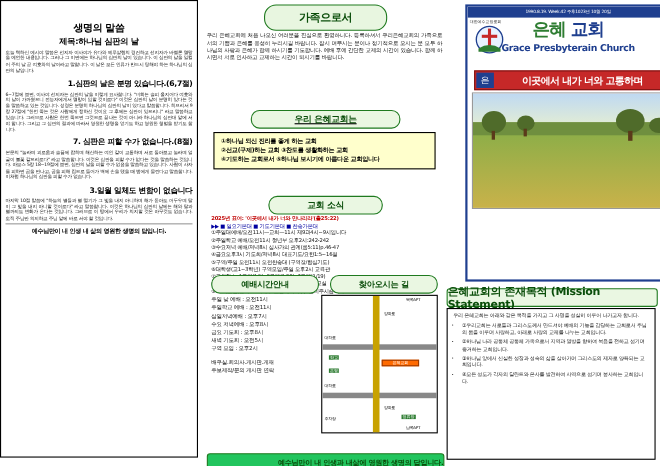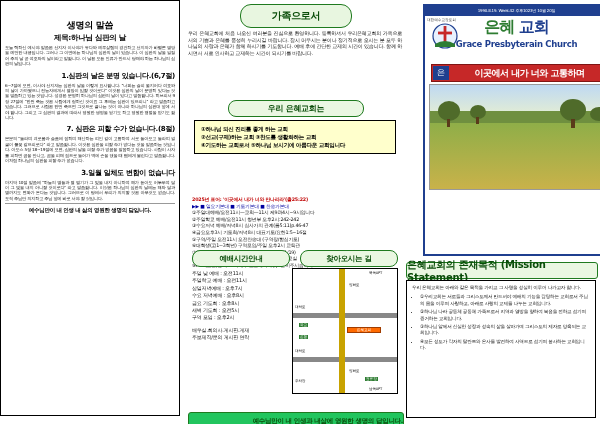--- a/index.html
+++ b/index.html
@@ -17,21 +17,21 @@
   .l-foot{font-size:5.5px;font-weight:bold;text-align:center;letter-spacing:-0.3px;margin-top:3px;}
 
   
   .mid{position:absolute;left:188px;top:4px;width:214px;height:416px;}
 
   .welcome{position:absolute;left:52px;top:0px;width:110px;height:22px;border:1.6px solid #1f7a1f;border-radius:11px;background:#e8f6e0;display:flex;align-items:center;justify-content:center;}
   .welcome span{font-size:10px;font-weight:bold;color:#0a4d0a;letter-spacing:-0.3px;}
 
   .greet{position:absolute;left:0;top:26px;width:214px;font-size:5px;line-height:6.6px;letter-spacing:-0.2px;text-align:justify;color:#111;}
 
-  .hdr-green{position:absolute;left:40px;top:96px;width:134px;height:15px;border:1.4px solid #1f7a1f;border-radius:8px;background:#eaf7e2;display:flex;align-items:center;justify-content:center;}
+  .hdr-green{position:absolute;left:40px;top:96px;width:134px;height:15px;border:1.4px solid #1f7a1f;border-radius:8px;background:#eaf7e2;display:flex;align-items:center;justify-content:center;text-decoration:underline;}
   .hdr-green span{font-size:8px;font-weight:bold;color:#0a4d0a;letter-spacing:-0.3px;}
 
   .purpose{position:absolute;left:6px;top:116px;width:202px;border:1px solid #000;background:#ffffcc;box-sizing:border-box;padding:4px 6px;}
   .purpose div{font-size:5.6px;line-height:8px;font-weight:bold;letter-spacing:-0.3px;color:#000;}
 
   .hdr-news{position:absolute;left:56px;top:174px;width:102px;height:15px;border:1.4px solid #1f7a1f;border-radius:8px;background:#eaf7e2;display:flex;align-items:center;justify-content:center;}
   .hdr-news span{font-size:8px;font-weight:bold;color:#0a4d0a;letter-spacing:-0.3px;}
 
   .news{position:absolute;left:4px;top:193px;width:206px;font-size:4.8px;line-height:6.6px;letter-spacing:-0.2px;color:#111;}
   .news .red{color:#c00000;font-weight:bold;}
@@ -119,20 +119,23 @@
     <div class="hdr-green">
       <span>우리 은혜교회는</span>
     </div>
 
     <div class="purpose">
       <div>①하나님 되신 진리를 좋게 하는 교회</div>
       <div>②선교(구제)하는 교회 ③찬도를 생활화하는 교회</div>
       <div>④기도하는 교회로서 ⑤하나님 보시기에 아름다운 교회입니다</div>
     </div>
 
+    <div class="hdr-news">
+      <span>교회 소식</span>
+    </div>
 
     <div class="news">
       <div class="red">2025년 표어: '이곳에서 내가 너와 만나리라'(출25:22)</div>
       <div class="bl">▶▶ ■ 일요기본대 ■ 기도기본대 ■ 찬송가본대</div>
       <div>①주일대예배/오전11시—교회—11시  제9과4시~9시입니다</div>
       <div>②주일학교 예배/오전11시  청년부 오후2시:242-242</div>
       <div>③수요저녁 예배/저녁8시 심사가의 관계(롬5:11)p.46-47</div>
       <div>④금요오후3시 기도회/저녁8시   대표기도/요한1:5~16절</div>
       <div>⑤구역/주일 오전11시 오전찬송대 (구역장/합심기도)</div>
       <div>⑥대학생(고1~3학년) 구역모임/주일 오후2시 교육관</div>

